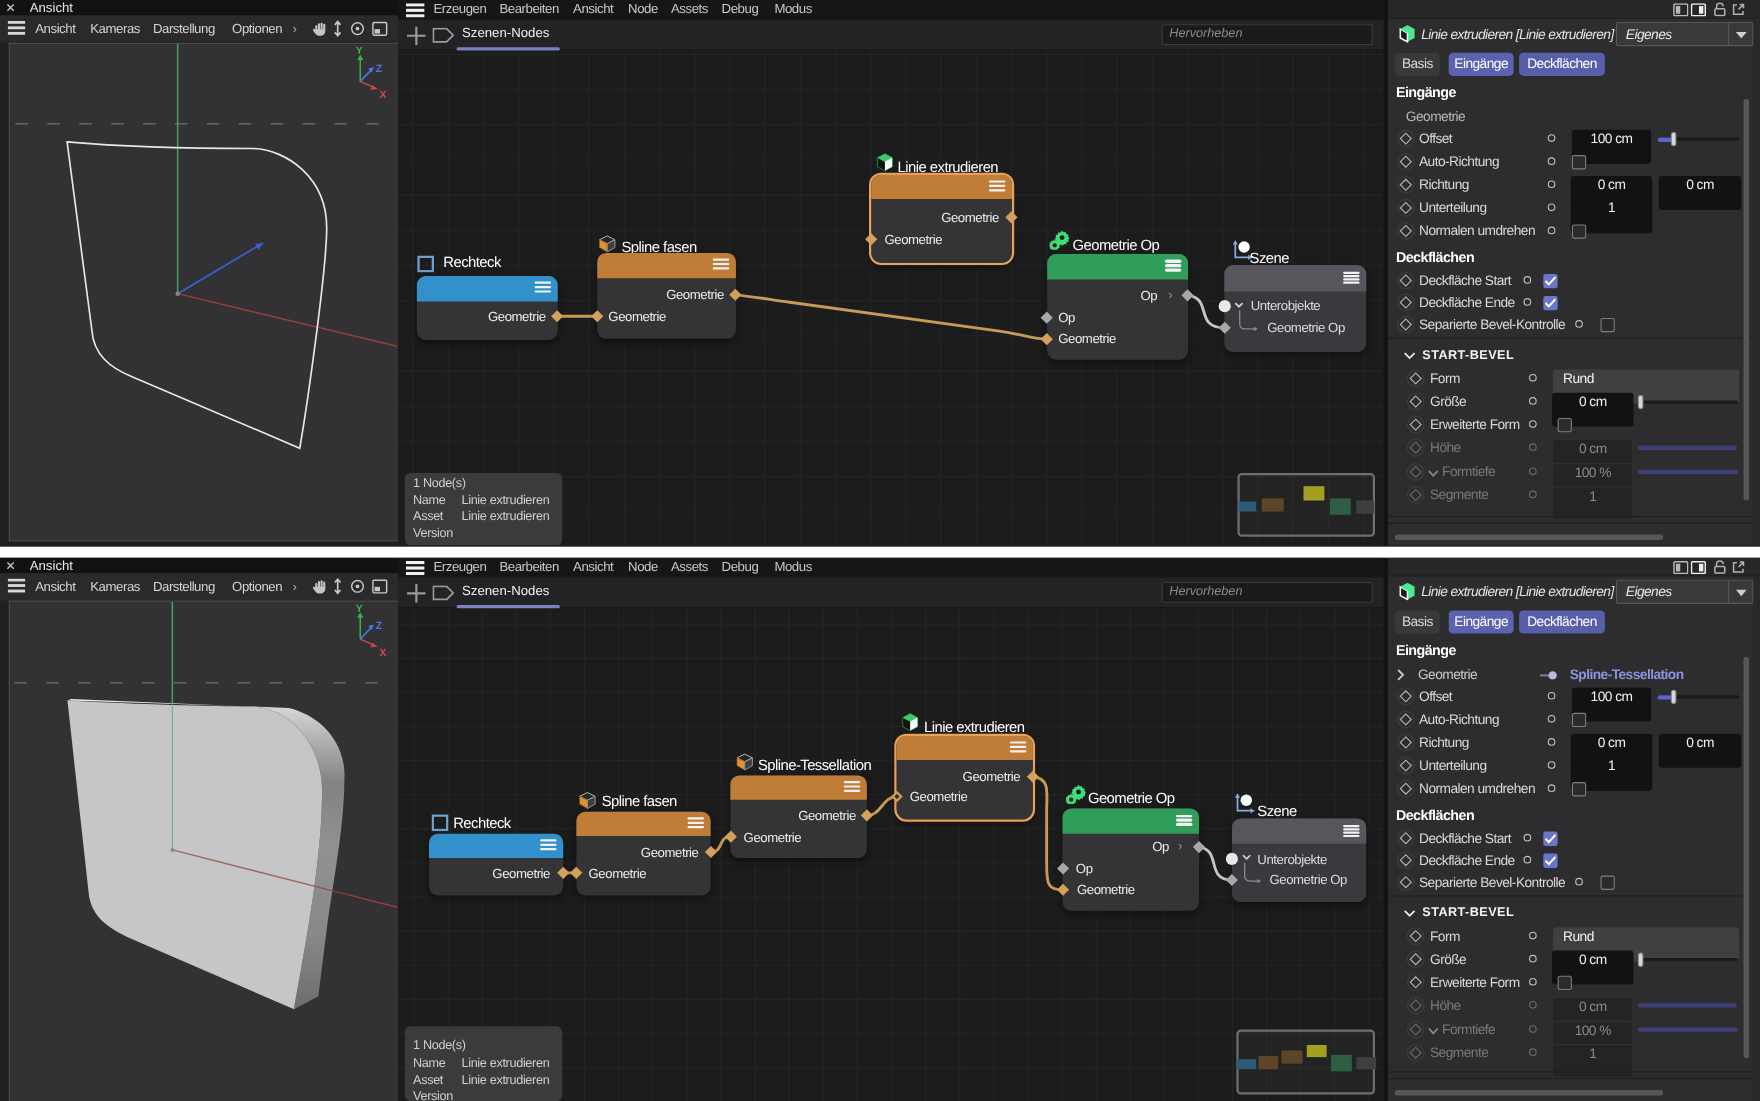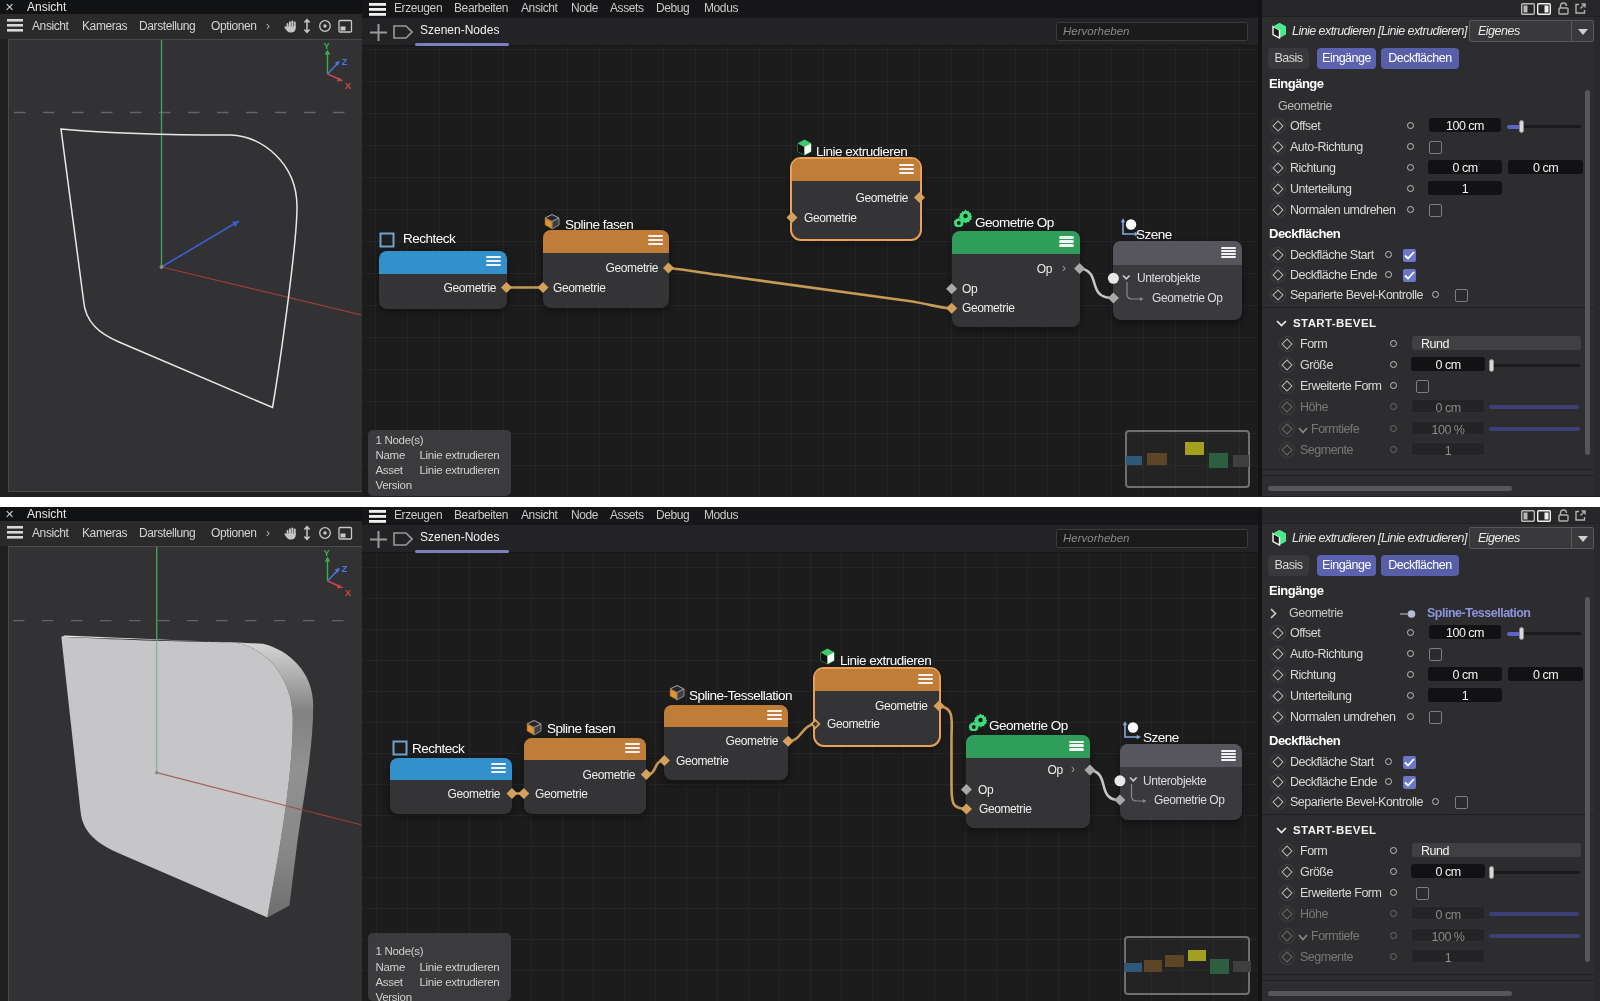--- a/index.html
+++ b/index.html
@@ -50,21 +50,21 @@
 .rp-hdr .name{position:absolute;left:30px;top:7px;color:#e4e4e4;font-size:12.5px;white-space:nowrap;letter-spacing:-0.55px;}
 .dropdown{position:absolute;left:207px;top:3px;width:125px;height:22px;background:#39393b;border:1px solid #58585a;border-radius:2px;color:#e8e8e8;font-size:12.5px;line-height:20px;padding-left:8px;}
 .dropdown .car{position:absolute;right:0;top:0;width:22px;height:20px;border-left:1px solid #58585a;}
 .tab{position:absolute;top:48px;height:21px;border-radius:4px;color:#e6e6e6;font-size:12.5px;text-align:center;line-height:21px;}
 .sect{position:absolute;left:7px;color:#fff;font-weight:bold;font-size:13px;white-space:nowrap;}
 .row{position:absolute;left:0;width:338px;height:21px;}
 .rlabel{position:absolute;top:3px;font-size:12.5px;white-space:nowrap;}
 .dia{position:absolute;width:8px;height:8px;border:1.5px solid #b8b8b8;transform:rotate(45deg);}
 .dia::before{content:"";position:absolute;left:-5.2px;top:-5.2px;width:16.5px;height:16.5px;border-radius:50%;border:1px solid #3e3e40;box-sizing:border-box;}
 .circ{position:absolute;width:7px;height:7px;border:1.6px solid #c0c0c0;border-radius:50%;}
-.vbox{position:absolute;height:14px;background:#121214;border-radius:3px;color:#f2f2f2;font-size:12.5px;text-align:center;line-height:17px;}
+.vbox{position:absolute;height:31px;background:#121214;border-radius:3px;color:#f2f2f2;font-size:12.5px;text-align:center;line-height:17px;}
 .vbox.dis{background:#242426;border:1px solid #303032;color:#8a8a8a;}
 .cb{position:absolute;width:13px;height:13px;border-radius:2px;}
 .cb.on{background:#6c76c8;}
 .cb.off{background:#2b2b2d;border:1.5px solid #7e7e80;}
 .cb.on svg{position:absolute;left:1px;top:2px;}
 .dline{position:absolute;left:0;width:338px;height:1px;background:#1e1e20;}
 .dis-t{color:#787878;}
 .sb-line{position:absolute;height:4px;background:#3c4077;border-radius:2px;}
 .strack{position:absolute;height:3px;background:#141416;border-radius:2px;}
 .spill{position:absolute;width:5px;height:13px;background:#d8d8d8;border-radius:2.5px;border:1px solid #909090;}

